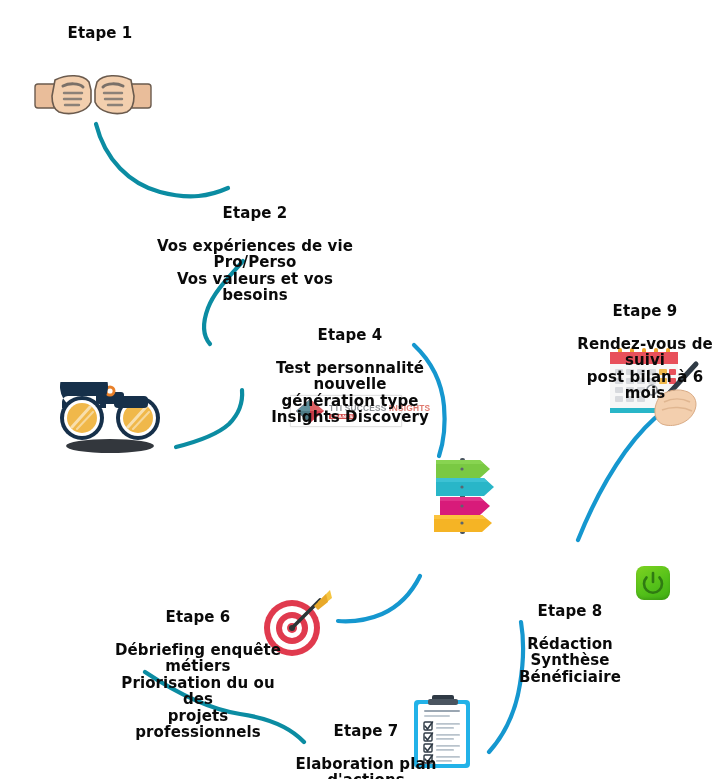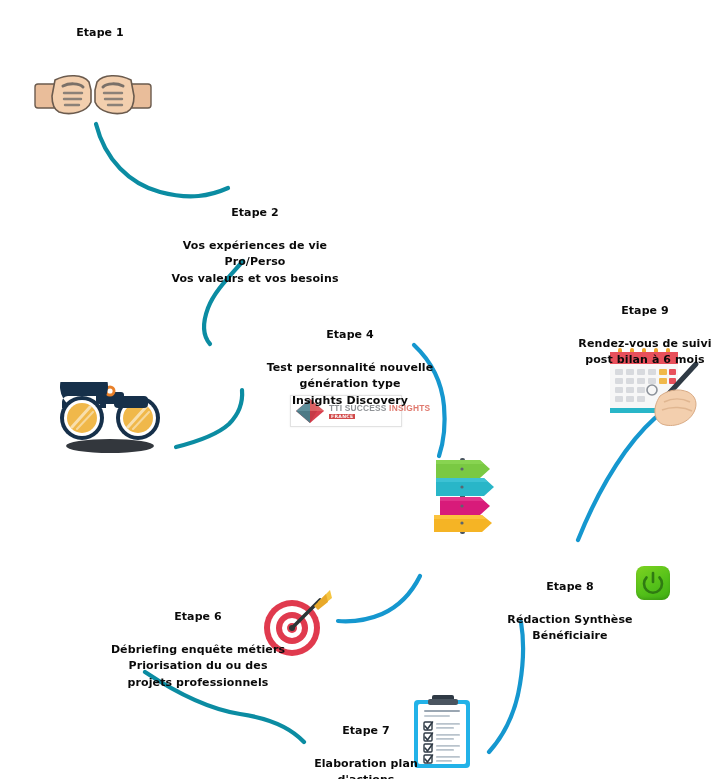--- a/index.html
+++ b/index.html
@@ -24,21 +24,21 @@
     width: 722px;
     height: 779px;
     pointer-events: none;
   }
   .step-label {
     position: absolute;
     text-align: center;
     color: #0a0a0a;
     font-family: "DejaVu Sans", sans-serif;
     font-weight: 700;
-    font-size: 11px;
+    font-size: 15px;
     line-height: 16.5px;
     letter-spacing: 0.1px;
     white-space: pre-line;
     z-index: 5;
   }
   .step-title {
     display: block;
     font-weight: 700;
   }
   .step-body {
@@ -277,21 +277,21 @@
         <rect x="28" y="42" width="24" height="1.8" rx="0.9"></rect>
         <rect x="28" y="46" width="18" height="1.8" rx="0.9"></rect>
         <rect x="28" y="53" width="24" height="1.8" rx="0.9"></rect>
         <rect x="28" y="57" width="18" height="1.8" rx="0.9"></rect>
         <rect x="28" y="64" width="24" height="1.8" rx="0.9"></rect>
         <rect x="28" y="68" width="16" height="1.8" rx="0.9"></rect>
       </g>
     </svg>
   </div>
 
-  <div class="step-label" style="left:500px; top:562px; width:140px;">
+  <div class="step-label" style="left:500px; top:586px; width:140px;">
     <span class="step-title">Etape 8</span>
     <span class="step-body">Rédaction Synthèse
 Bénéficiaire</span>
   </div>
 
   <div class="power-btn" style="left:636px; top:566px;">
     <svg width="34" height="34" viewBox="0 0 34 34">
       <g fill="none" stroke="#2f7a12" stroke-width="2.6" stroke-linecap="round">
         <path d="M10.5,11.5 a9,9 0 1 0 13,0"></path>
         <path d="M17,7 v9"></path>

